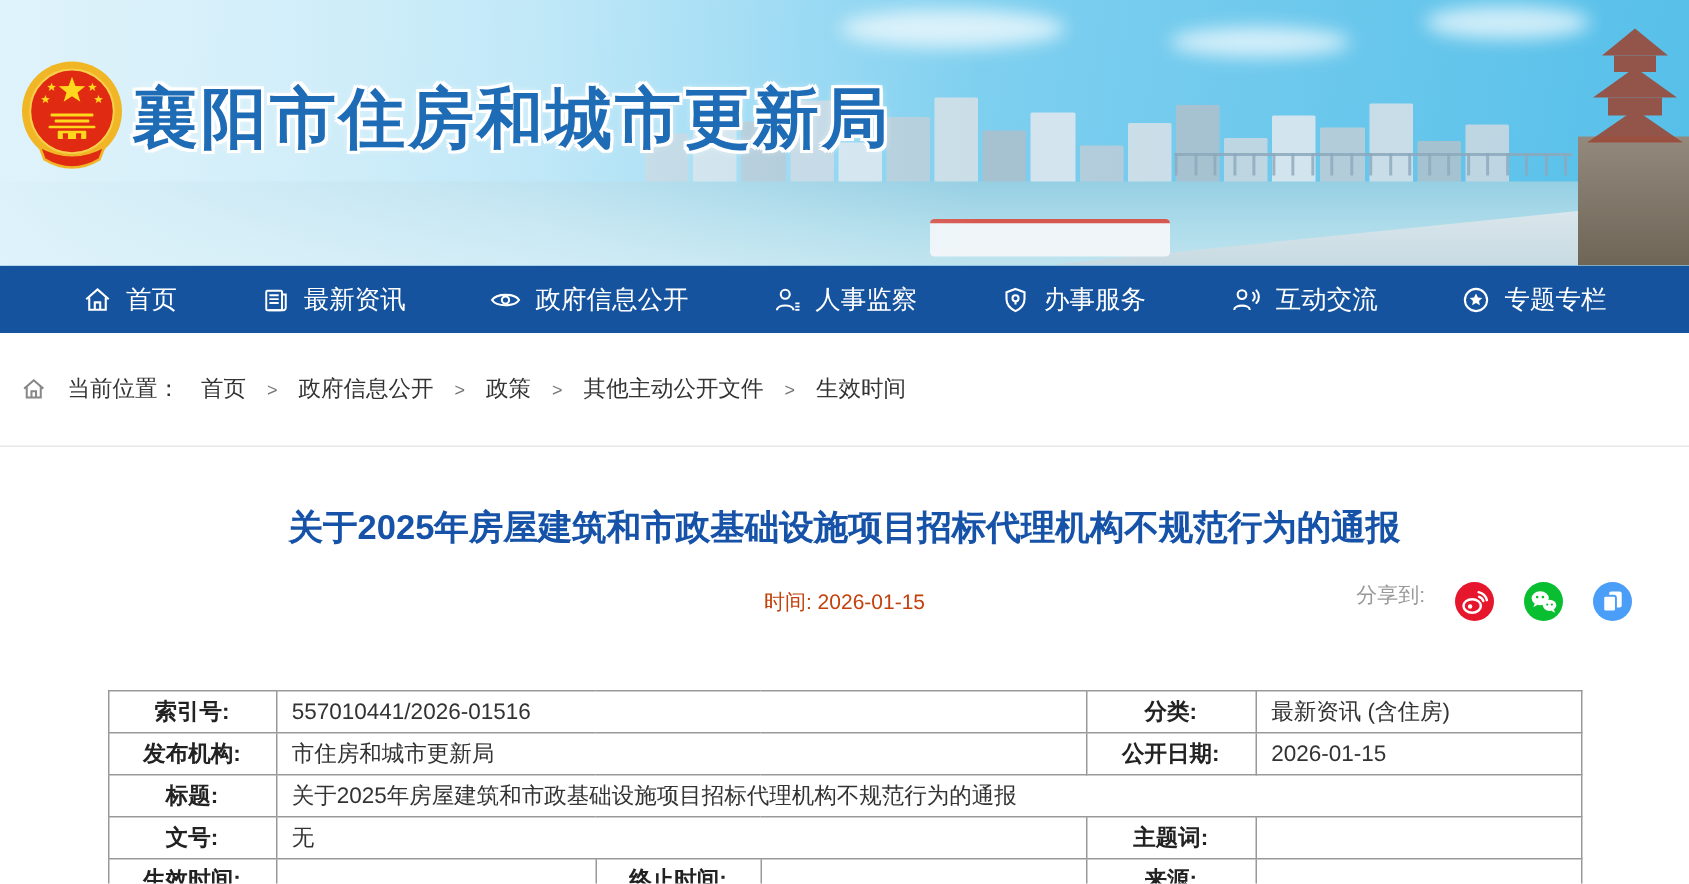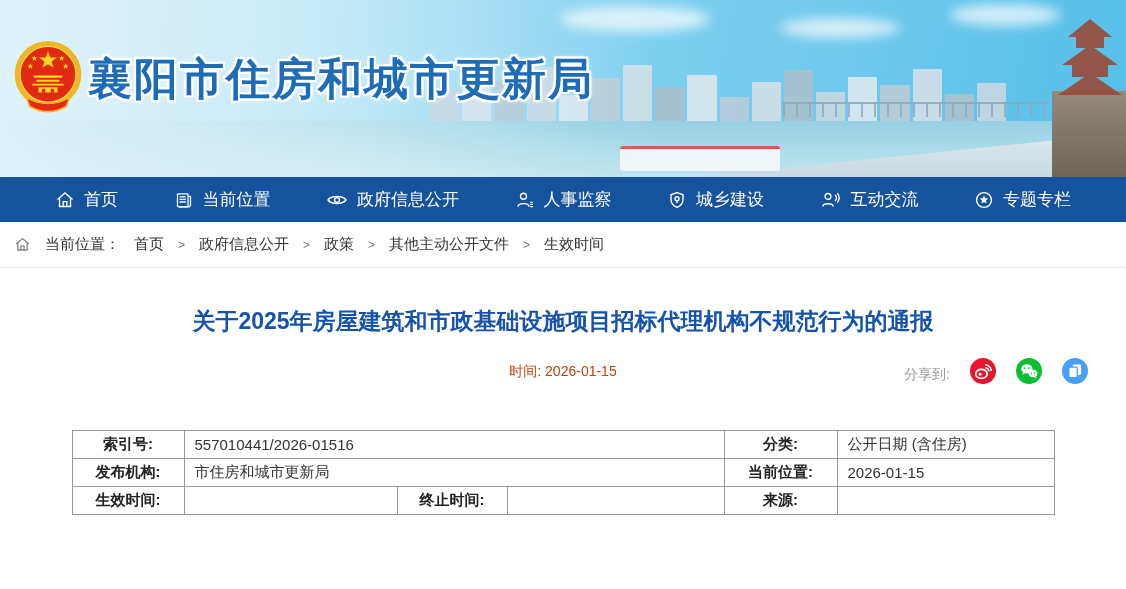--- a/index.html
+++ b/index.html
@@ -35,28 +35,28 @@
     color:#1e6cb5;letter-spacing:2px;white-space:nowrap;cursor:pointer;
     text-shadow:-2px -2px 0 #fff,2px -2px 0 #fff,-2px 2px 0 #fff,2px 2px 0 #fff,
                 -2px 0 0 #fff,2px 0 0 #fff,0 -2px 0 #fff,0 2px 0 #fff,0 0 6px rgba(255,255,255,.9);}
   
   .nav{height:45px;background:#15539e;display:flex;align-items:center;
     justify-content:space-between;padding:0 55px;}
   .nav-item{display:flex;align-items:center;gap:9px;color:#fff;font-size:17px;cursor:pointer;white-space:nowrap}
   .nav-item svg{display:block}
   
   .breadcrumb{height:45px;border-bottom:1px solid #e7e7e7;display:flex;align-items:center;
-    padding:0 14px;font-size:15px;color:#333;gap:14px;background:#fff}
+    padding:15px 14px;font-size:15px;color:#333;gap:14px;background:#fff}
   .crumb{cursor:pointer}
   .crumb-sep{color:#777;font-size:12px}
   
   .article-title{margin:38px 40px 0;text-align:center;font-size:23px;font-weight:bold;color:#1552a8;line-height:30px}
   .meta-row{position:relative;height:30px;margin-top:20px}
   .meta-time{position:absolute;left:0;right:0;top:7px;text-align:center;color:#c2410c;font-size:14px}
-  .share{position:absolute;right:38px;top:2px;display:flex;align-items:flex-end;gap:20px;color:#999;font-size:14px}
+  .share{position:absolute;right:38px;top:2px;display:flex;align-items:flex-start;gap:20px;color:#999;font-size:14px}
   .share-icon{width:26px;height:26px;border-radius:50%;display:flex;align-items:center;justify-content:center;cursor:pointer}
   .share-weibo{background:#e6162d}
   .share-wechat{background:#0abe32}
   .share-copy{background:#4a9ef8}
   
   .meta-table{width:982px;margin:44px auto 0;border-collapse:collapse;table-layout:fixed;
     font-size:15px;color:#333}
   .meta-table td{border:1px solid #999;height:27px;padding:0 10px;overflow:hidden;white-space:nowrap}
   .meta-table td.lbl{font-weight:bold;text-align:center;color:#222;padding:0 2px}
 </style>
@@ -135,21 +135,21 @@
         <path d="M8.2 16.5 V11.6 H11.8 V16.5"></path>
     </svg>
     <span>首页</span>
   </div>
   <div class="nav-item">
     <svg width="20" height="20" viewBox="0 0 20 20" fill="none" stroke="#fff" stroke-width="1.3">
       <rect x="3.5" y="3.8" width="10.5" height="13" rx="0.8"></rect>
       <path d="M14 6.3 H16.5 V15.2 A1.6 1.6 0 0 1 14.9 16.8 H5"></path>
       <path d="M5.6 6.8 H11.8 M5.6 9.4 H11.8 M5.6 12 H11.8"></path>
     </svg>
-    <span>当前位置</span>
+    <span>最新资讯</span>
   </div>
   <div class="nav-item">
     <svg width="22" height="20" viewBox="0 0 22 20" fill="none" stroke="#fff" stroke-width="1.4">
       <path d="M2 10 C5 5.4 17 5.4 20 10 C17 14.6 5 14.6 2 10 Z"></path>
         <circle cx="11" cy="10" r="2.4"></circle>
     </svg>
     <span>政府信息公开</span>
   </div>
   <div class="nav-item">
     <svg width="20" height="20" viewBox="0 0 20 20" fill="none" stroke="#fff" stroke-width="1.4">
@@ -158,21 +158,21 @@
       <path d="M15.2 12.2 H18 M15.2 14.4 H18 M15.2 16.6 H18" stroke-width="1.1"></path>
     </svg>
     <span>人事监察</span>
   </div>
   <div class="nav-item">
     <svg width="20" height="20" viewBox="0 0 20 20" fill="none" stroke="#fff" stroke-width="1.4">
       <path d="M10 2.6 L16 4.8 V9.4 C16 13.5 13.4 15.9 10 17.4 C6.6 15.9 4 13.5 4 9.4 V4.8 Z"></path>
       <circle cx="10" cy="8.8" r="2"></circle>
         <path d="M10 10.8 V13"></path>
     </svg>
-    <span>城乡建设</span>
+    <span>办事服务</span>
   </div>
   <div class="nav-item">
     <svg width="22" height="20" viewBox="0 0 22 20" fill="none" stroke="#fff" stroke-width="1.4">
       <circle cx="8" cy="6.4" r="2.9"></circle>
         <path d="M2.8 16.6 C2.8 12.8 13.2 12.8 13.2 16.6"></path>
       <path d="M15.4 5.2 A3.6 3.6 0 0 1 15.4 10.4" stroke-linecap="round"></path>
       <path d="M17.6 3.6 A6.2 6.2 0 0 1 17.6 12" stroke-linecap="round"></path>
     </svg>
     <span>互动交流</span>
   </div>
@@ -248,27 +248,37 @@
       <col style="width:110px">
     <col style="width:217px">
       <col style="width:113px">
       <col style="width:217px">
   </colgroup>
   <tbody>
       <tr>
     <td class="lbl">索引号:</td>
     <td colspan="3">557010441/2026-01516</td>
     <td class="lbl">分类:</td>
-    <td>公开日期 (含住房)</td>
+    <td>最新资讯 (含住房)</td>
   </tr>
   <tr>
     <td class="lbl">发布机构:</td>
     <td colspan="3">市住房和城市更新局</td>
-    <td class="lbl">当前位置:</td>
+    <td class="lbl">公开日期:</td>
     <td>2026-01-15</td>
+  </tr>
+  <tr>
+    <td class="lbl">标题:</td>
+    <td colspan="5">关于2025年房屋建筑和市政基础设施项目招标代理机构不规范行为的通报</td>
+  </tr>
+  <tr>
+    <td class="lbl">文号:</td>
+    <td colspan="3">无</td>
+    <td class="lbl">主题词:</td>
+    <td></td>
   </tr>
   <tr>
     <td class="lbl">生效时间:</td>
     <td></td>
     <td class="lbl">终止时间:</td>
     <td></td>
     <td class="lbl">来源:</td>
     <td></td>
   </tr>
 </tbody>

